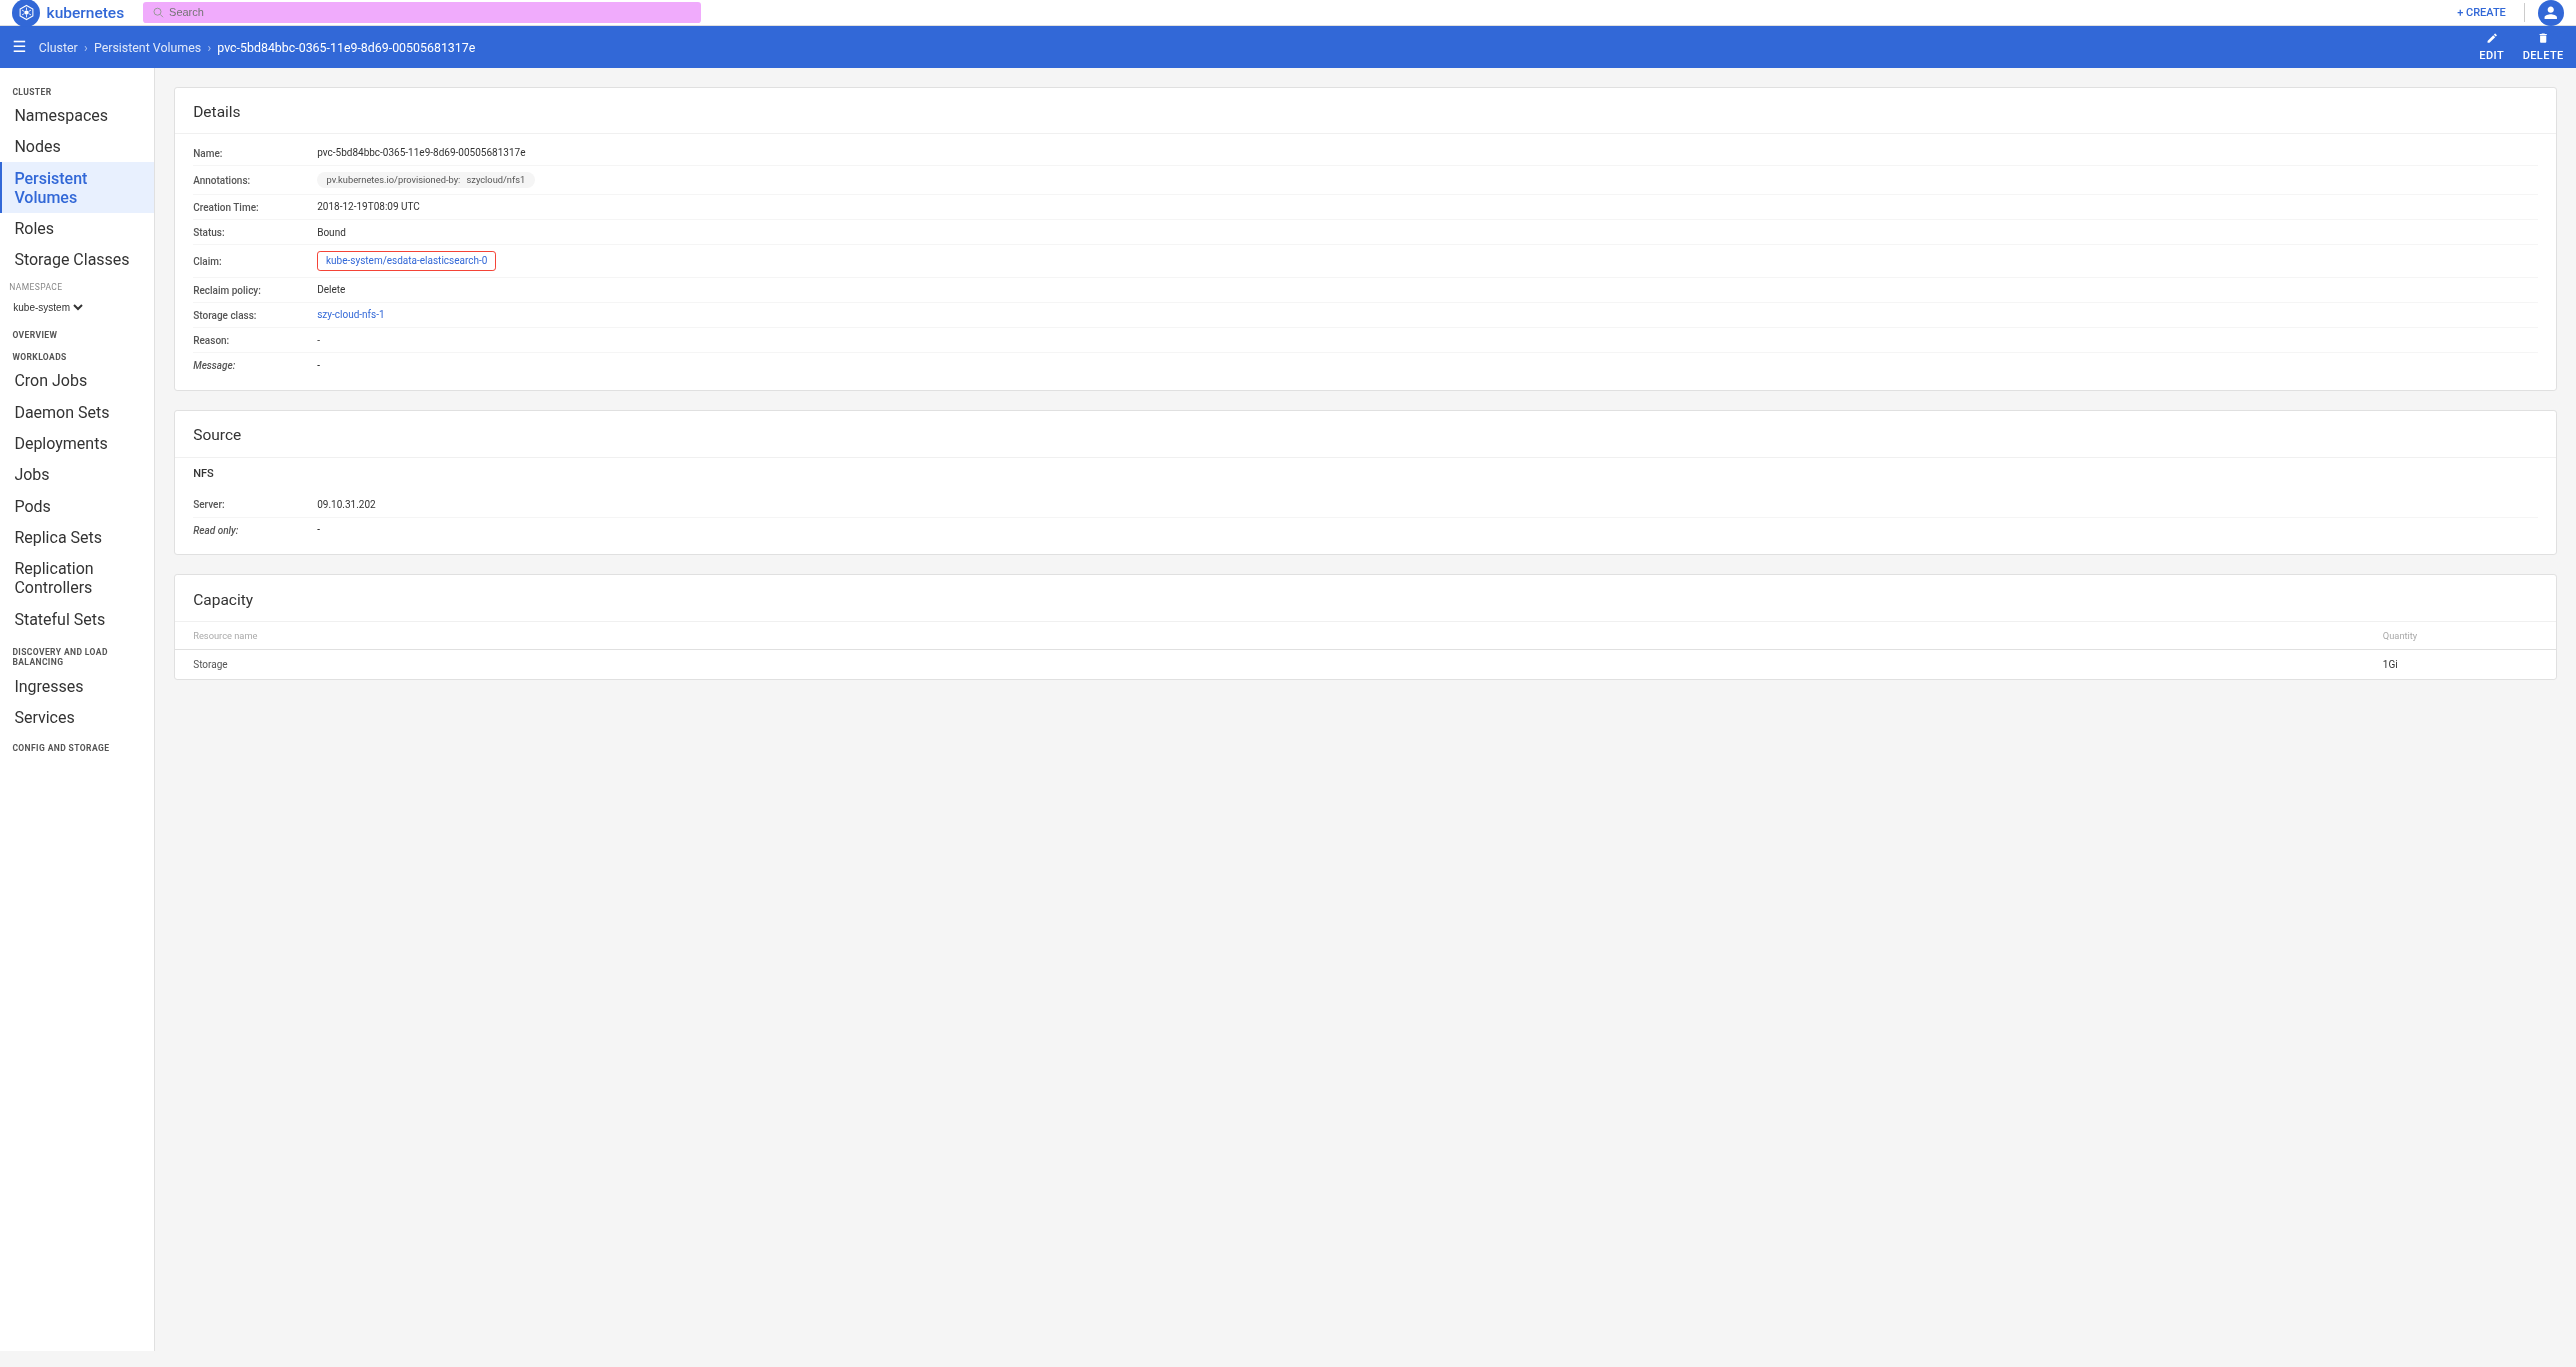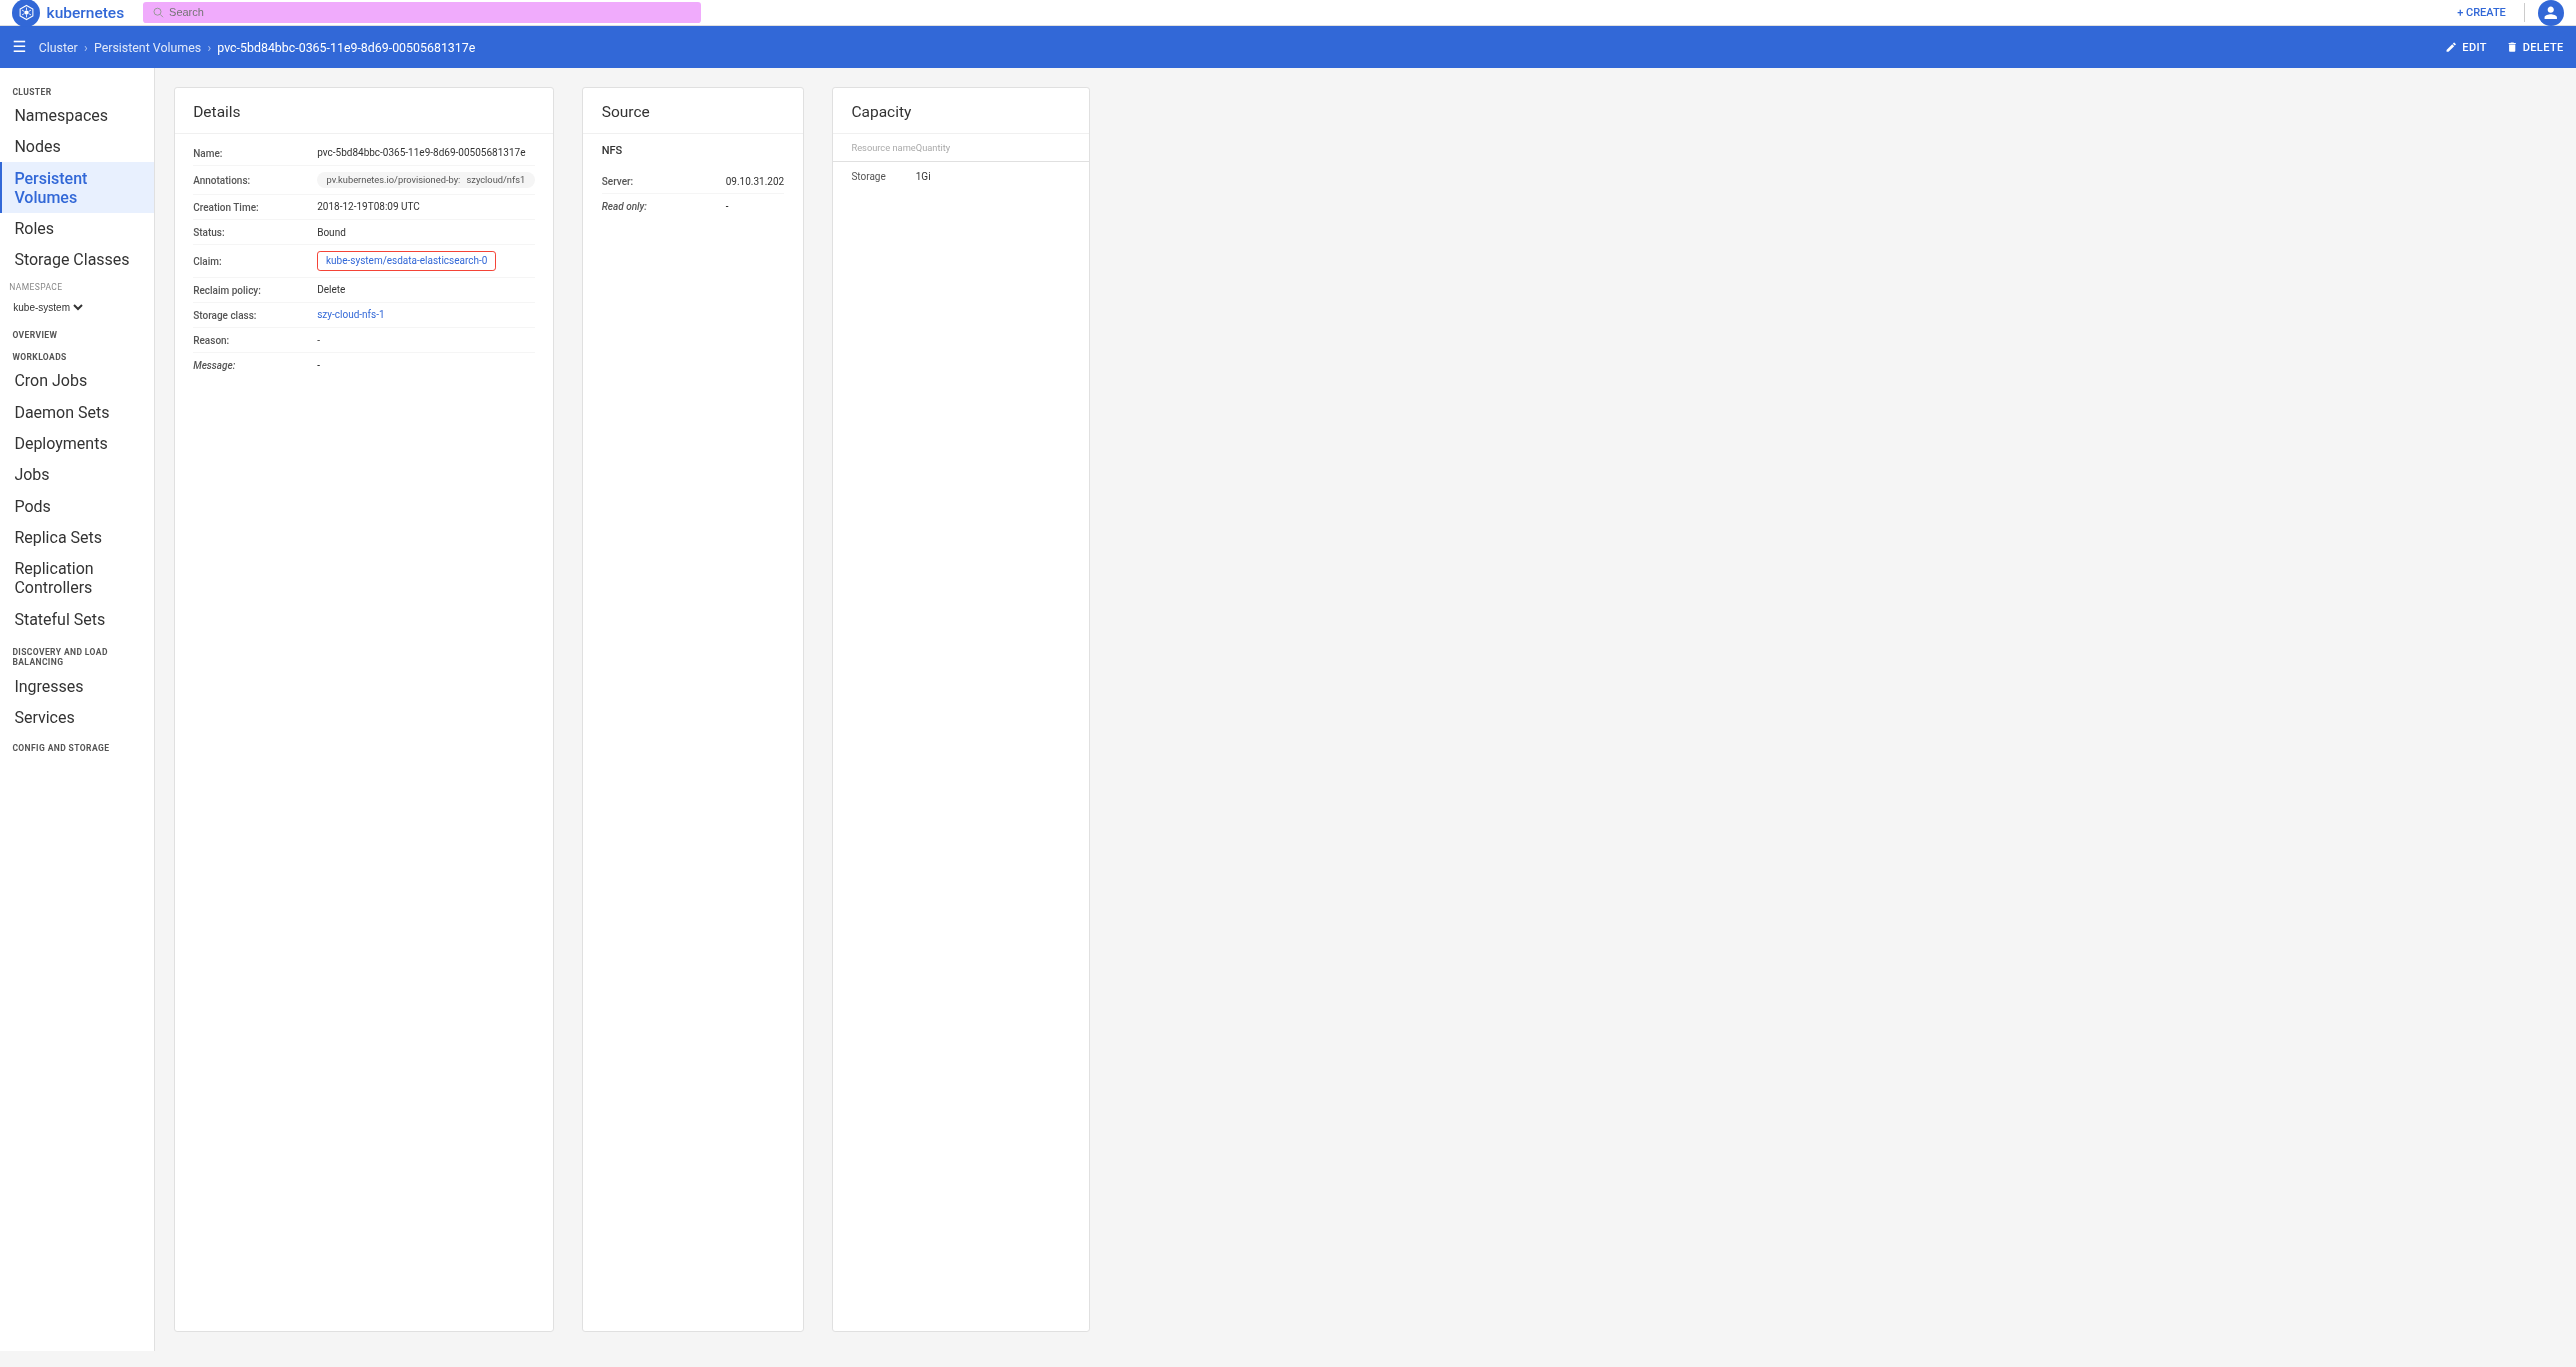--- a/index.html
+++ b/index.html
@@ -128,20 +128,21 @@
     }
     .breadcrumb-action-btn {
       display: flex;
       align-items: center;
       gap: 4.7px;
       color: white;
       font-size: 11px;
       font-weight: 500;
       cursor: pointer;
       letter-spacing: 0.4px;
+      flex-direction: column;
     }
 
     
     .layout {
       display: flex;
       height: calc(100vh - 84px);
     }
 
     
     .sidebar {
@@ -192,22 +193,22 @@
       cursor: pointer;
       color: #333;
     }
 
     
     .main-content {
       flex: 1;
       overflow-y: auto;
       padding: 18.6px;
       display: flex;
-      flex-direction: row;
-      gap: 28px;
+      flex-direction: column;
+      gap: 19px;
     }
 
     
     .card {
       background: #fff;
       border-radius: 3.1px;
       border: 0.8px solid #e0e0e0;
       overflow: hidden;
     }
     .card-title {

